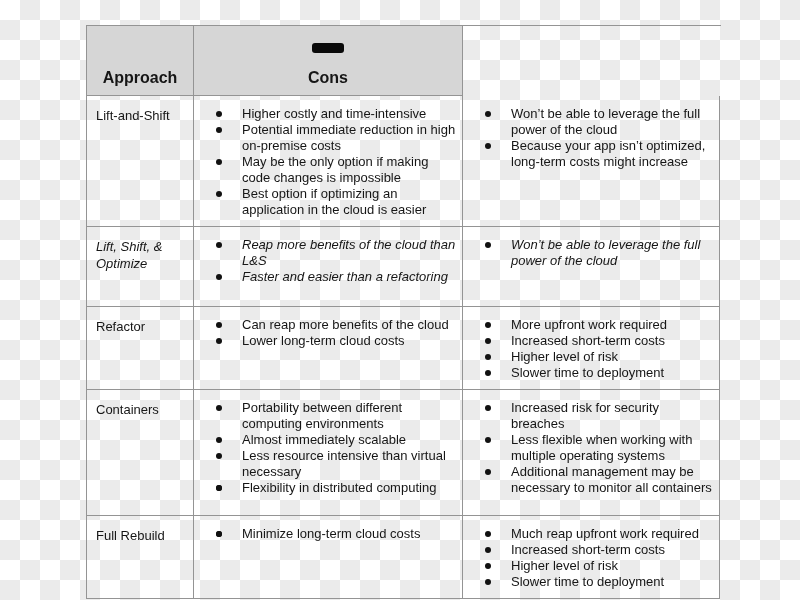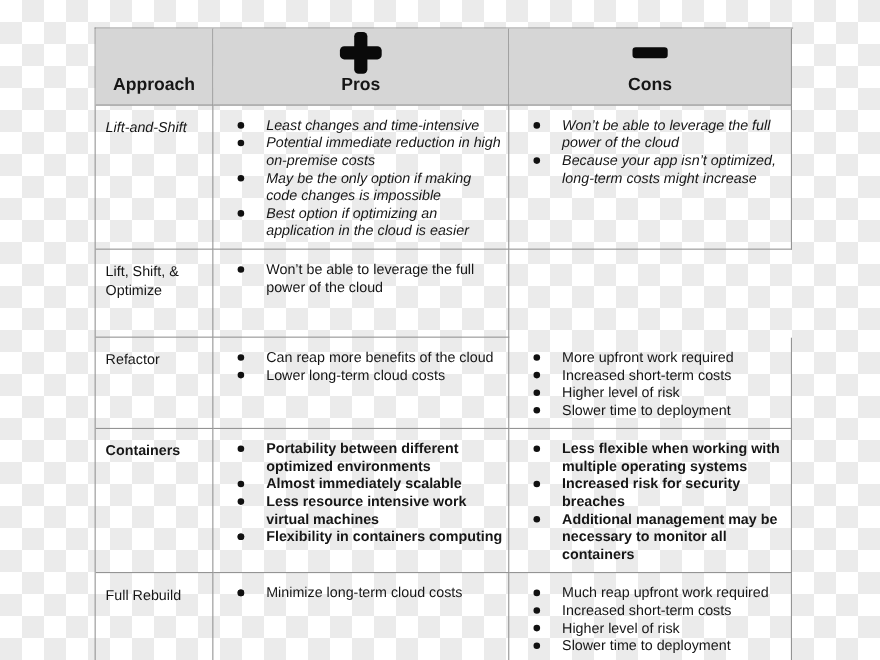--- a/index.html
+++ b/index.html
@@ -39,22 +39,22 @@
   .hdr-label{
     text-align:center;font-weight:bold;font-size:16px;line-height:18px;
     margin-bottom:8px;
   }
   .plus{position:relative;width:38px;height:38px;}
   .plus .bar-h,.plus .bar-v{position:absolute;background:#0a0a0a;border-radius:4px;}
   .plus .bar-h{left:0;top:13px;width:38px;height:12px;}
   .plus .bar-v{left:13px;top:0;width:12px;height:38px;}
   .minus{width:32px;height:10px;background:#0a0a0a;border-radius:3px;}
   
-  .r1{min-height:130px;font-style:italic;} .r2{min-height:80px;} .r3{min-height:80px;}
-  .r4{min-height:126px;font-weight:bold;} .r5{min-height:76px;}
+  .r1{min-height:130px;} .r2{min-height:80px;font-style:italic;} .r3{min-height:80px;}
+  .r4{min-height:126px;} .r5{min-height:76px;}
   .approach-cell{
     padding:11px 6px 8px 9px;
     font-size:13px;line-height:17px;
   }
   .list-cell{padding:10px 0 8px 0;}
   ul.blist{list-style:none;margin:0;padding:0;}
   ul.blist li{
     position:relative;
     padding-left:48px;padding-right:4px;
     font-size:13px;line-height:16px;
@@ -70,55 +70,52 @@
 <div class="stage">
   <div class="tbl">
 
     <div class="row hdr">
       <div class="cell">
         <div class="icon-area"></div>
         <div class="hdr-label">Approach</div>
       </div>
       <div class="cell">
         <div class="icon-area">
-          <div class="plus">
-            <div class="bar-h"></div>
-            <div class="bar-v"></div>
-          </div>
-        </div>
-        <div class="hdr-label">Pros</div>
-      </div>
-      <div class="cell">
-        <div class="icon-area">
           <div class="minus"></div>
         </div>
         <div class="hdr-label">Cons</div>
       </div>
     </div>
 
     <div class="row r1">
       <div class="cell approach-cell">Lift-and-Shift</div>
       <div class="cell list-cell">
         <ul class="blist">
-          <li><span class="blt"></span><span>Least changes and time-intensive</span></li>
+          <li><span class="blt"></span><span>Higher costly and time-intensive</span></li>
           <li><span class="blt"></span><span>Potential immediate reduction in high on-premise costs</span></li>
           <li><span class="blt"></span><span>May be the only option if making code changes is impossible</span></li>
           <li><span class="blt"></span><span>Best option if optimizing an application in the cloud is easier</span></li>
         </ul>
       </div>
       <div class="cell list-cell">
         <ul class="blist">
           <li><span class="blt"></span><span>Won’t be able to leverage the full power of the cloud</span></li>
           <li><span class="blt"></span><span>Because your app isn’t optimized, long-term costs might increase</span></li>
         </ul>
       </div>
     </div>
 
     <div class="row r2">
       <div class="cell approach-cell">Lift, Shift, &amp; Optimize</div>
+      <div class="cell list-cell">
+        <ul class="blist">
+          <li><span class="blt"></span><span>Reap more benefits of the cloud than L&amp;S</span></li>
+          <li><span class="blt"></span><span>Faster and easier than a refactoring</span></li>
+        </ul>
+      </div>
       <div class="cell list-cell">
         <ul class="blist">
           <li><span class="blt"></span><span>Won’t be able to leverage the full power of the cloud</span></li>
         </ul>
       </div>
     </div>
 
     <div class="row r3">
       <div class="cell approach-cell">Refactor</div>
       <div class="cell list-cell">
@@ -134,31 +131,31 @@
           <li><span class="blt"></span><span>Higher level of risk</span></li>
           <li><span class="blt"></span><span>Slower time to deployment</span></li>
         </ul>
       </div>
     </div>
 
     <div class="row r4">
       <div class="cell approach-cell">Containers</div>
       <div class="cell list-cell">
         <ul class="blist">
-          <li><span class="blt"></span><span>Portability between different optimized environments</span></li>
+          <li><span class="blt"></span><span>Portability between different computing environments</span></li>
           <li><span class="blt"></span><span>Almost immediately scalable</span></li>
-          <li><span class="blt"></span><span>Less resource intensive work virtual machines</span></li>
+          <li><span class="blt"></span><span>Less resource intensive than virtual necessary</span></li>
           <li><span class="blt"></span></li>
-          <li><span class="blt"></span><span>Flexibility in containers computing</span></li>
+          <li><span class="blt"></span><span>Flexibility in distributed computing</span></li>
         </ul>
       </div>
       <div class="cell list-cell">
         <ul class="blist">
+          <li><span class="blt"></span><span>Increased risk for security breaches</span></li>
           <li><span class="blt"></span><span>Less flexible when working with multiple operating systems</span></li>
-          <li><span class="blt"></span><span>Increased risk for security breaches</span></li>
           <li><span class="blt"></span><span>Additional management may be necessary to monitor all containers</span></li>
         </ul>
       </div>
     </div>
 
     <div class="row r5">
       <div class="cell approach-cell">Full Rebuild</div>
       <div class="cell list-cell">
         <ul class="blist">
           <li><span class="blt"></span></li>

